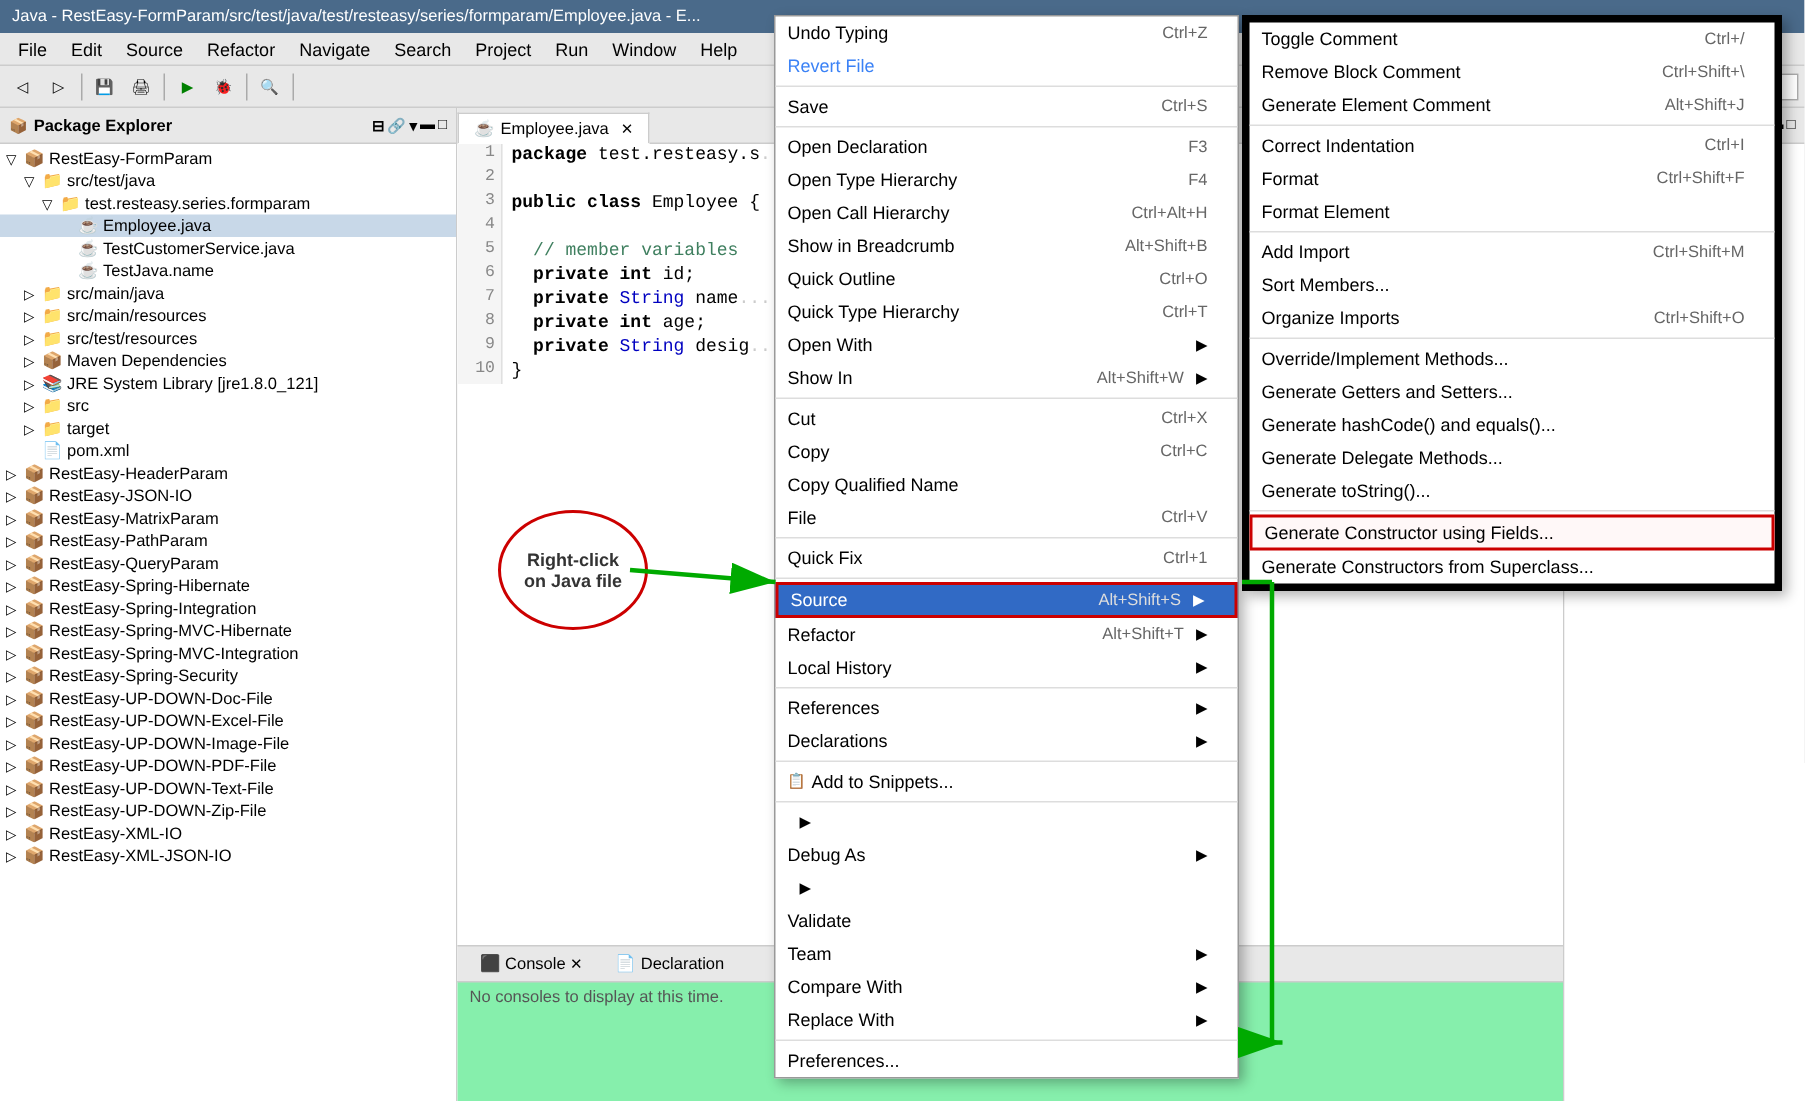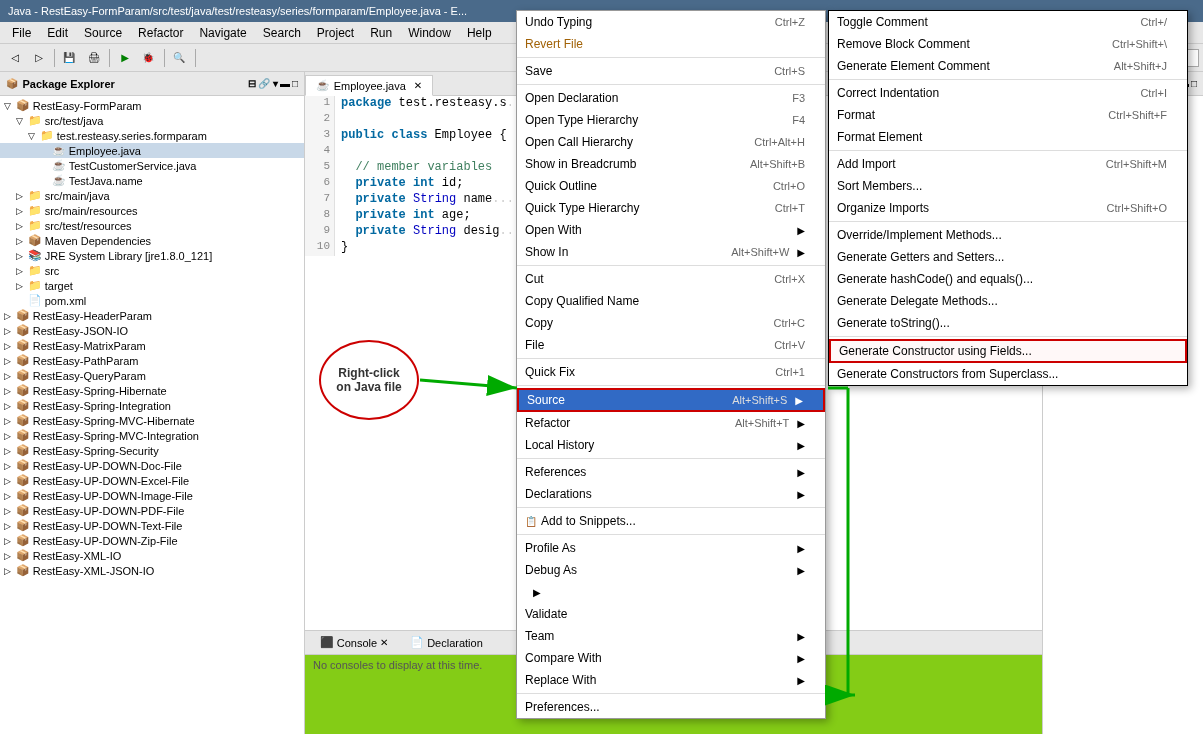--- a/index.html
+++ b/index.html
@@ -174,21 +174,21 @@
       text-align: right;
       padding-right: 4px;
       font-size: 11px;
       flex-shrink: 0;
     }
     .line-content {
       padding-left: 6px;
       color: #000;
       white-space: pre;
     }
-    .kw { color: #0369a1; font-weight: bold; }
+    .kw { color: #000000; font-weight: bold; }
     .cm { color: #3f7f5f; }
     .ty { color: #0000c0; }
 
     
     .bottom-tabs {
       background: #e8e8e8;
       border-top: 1px solid #ccc;
       display: flex;
       align-items: center;
       min-height: 24px;
@@ -197,21 +197,21 @@
     .bottom-tab {
       padding: 2px 10px;
       font-size: 11px;
       cursor: pointer;
       border: 1px solid transparent;
       display: flex;
       align-items: center;
       gap: 3px;
     }
     .bottom-panel {
-      background: #84cc16;
+      background: #86efac;
       height: 80px;
       border-top: 1px solid #ccc;
       font-size: 11px;
       padding: 4px 8px;
       color: #555;
     }
 
     
     .right-panel {
       width: 160px;
@@ -249,27 +249,27 @@
       align-items: center;
       padding: 3px 20px 3px 8px;
       cursor: pointer;
       min-height: 22px;
     }
     .ctx-item.source-highlighted { background: #316ac5; color: white; }
     .ctx-label { flex: 1; }
     .ctx-shortcut { color: #666; font-size: 11px; margin-left: 20px; }
     .ctx-arrow { margin-left: 8px; font-size: 10px; }
     .ctx-separator { height: 1px; background: #ddd; margin: 2px 0; }
-    .ctx-disabled { color: #a16207; }
+    .ctx-disabled { color: #3b82f6; }
 
     
     .source-submenu {
       position: absolute;
       background: white;
-      border: 1px solid #000000;
+      border: 5px solid #000000;
       box-shadow: 3px 3px 8px rgba(0,0,0,0.3);
       min-width: 320px;
       font-size: 12px;
       pointer-events: all;
     }
     .annotation-text {
       position: absolute;
       background: white;
       border: 2px solid #cc0000;
       border-radius: 50%;
@@ -686,25 +686,25 @@
       <span class="ctx-label">Show In</span>
       <span class="ctx-shortcut">Alt+Shift+W</span>
       <span class="ctx-arrow">▶</span>
     </div>
     <div class="ctx-separator"></div>
     <div class="ctx-item">
       <span class="ctx-label">Cut</span>
       <span class="ctx-shortcut">Ctrl+X</span>
     </div>
     <div class="ctx-item">
-      <span class="ctx-label">Copy Qualified Name</span>
-    </div>
-    <div class="ctx-item">
       <span class="ctx-label">Copy</span>
       <span class="ctx-shortcut">Ctrl+C</span>
+    </div>
+    <div class="ctx-item">
+      <span class="ctx-label">Copy Qualified Name</span>
     </div>
     <div class="ctx-item">
       <span class="ctx-label">File</span>
       <span class="ctx-shortcut">Ctrl+V</span>
     </div>
     <div class="ctx-separator"></div>
     <div class="ctx-item">
       <span class="ctx-label">Quick Fix</span>
       <span class="ctx-shortcut">Ctrl+1</span>
     </div>
@@ -733,21 +733,20 @@
       <span class="ctx-label">Declarations</span>
       <span class="ctx-arrow">▶</span>
     </div>
     <div class="ctx-separator"></div>
     <div class="ctx-item">
       <span style="width:16px; display:inline-block; font-size:10px; color:#888;">📋</span>
       <span class="ctx-label">Add to Snippets...</span>
     </div>
     <div class="ctx-separator"></div>
     <div class="ctx-item">
-      <span class="ctx-label">Profile As</span>
       <span class="ctx-arrow">▶</span>
     </div>
     <div class="ctx-item">
       <span class="ctx-label">Debug As</span>
       <span class="ctx-arrow">▶</span>
     </div>
     <div class="ctx-item">
       <span class="ctx-arrow">▶</span>
     </div>
     <div class="ctx-item">
@@ -827,21 +826,21 @@
     <div class="ctx-separator"></div>
 
     <div class="ctx-item" style="border: 2px solid #cc0000; background: #fff8f8;">
       <span class="ctx-label">Generate Constructor using Fields...</span>
     </div>
     <div class="ctx-item">
       <span class="ctx-label">Generate Constructors from Superclass...</span>
     </div>
   </div>
 
-  <div class="annotation-text" style="top:340px; left:319px; width:100px; height:80px; display:flex; flex-direction:column; align-items:center; justify-content:center; border-radius:50%;">
+  <div class="annotation-text" style="top:340px; left:332px; width:100px; height:80px; display:flex; flex-direction:column; align-items:center; justify-content:center; border-radius:50%;">
     <span>Right-click</span>
     <span>on Java file</span>
   </div>
 
   <svg style="position:absolute; top:0; left:0; width:1203px; height:734px; pointer-events:none;">
 
     <line x1="420" y1="380" x2="517" y2="388" stroke="#00aa00" stroke-width="3" marker-end="url(#arrowhead)"></line>
 
     <line x1="828" y1="388" x2="848" y2="388" stroke="#00aa00" stroke-width="3"></line>
 

